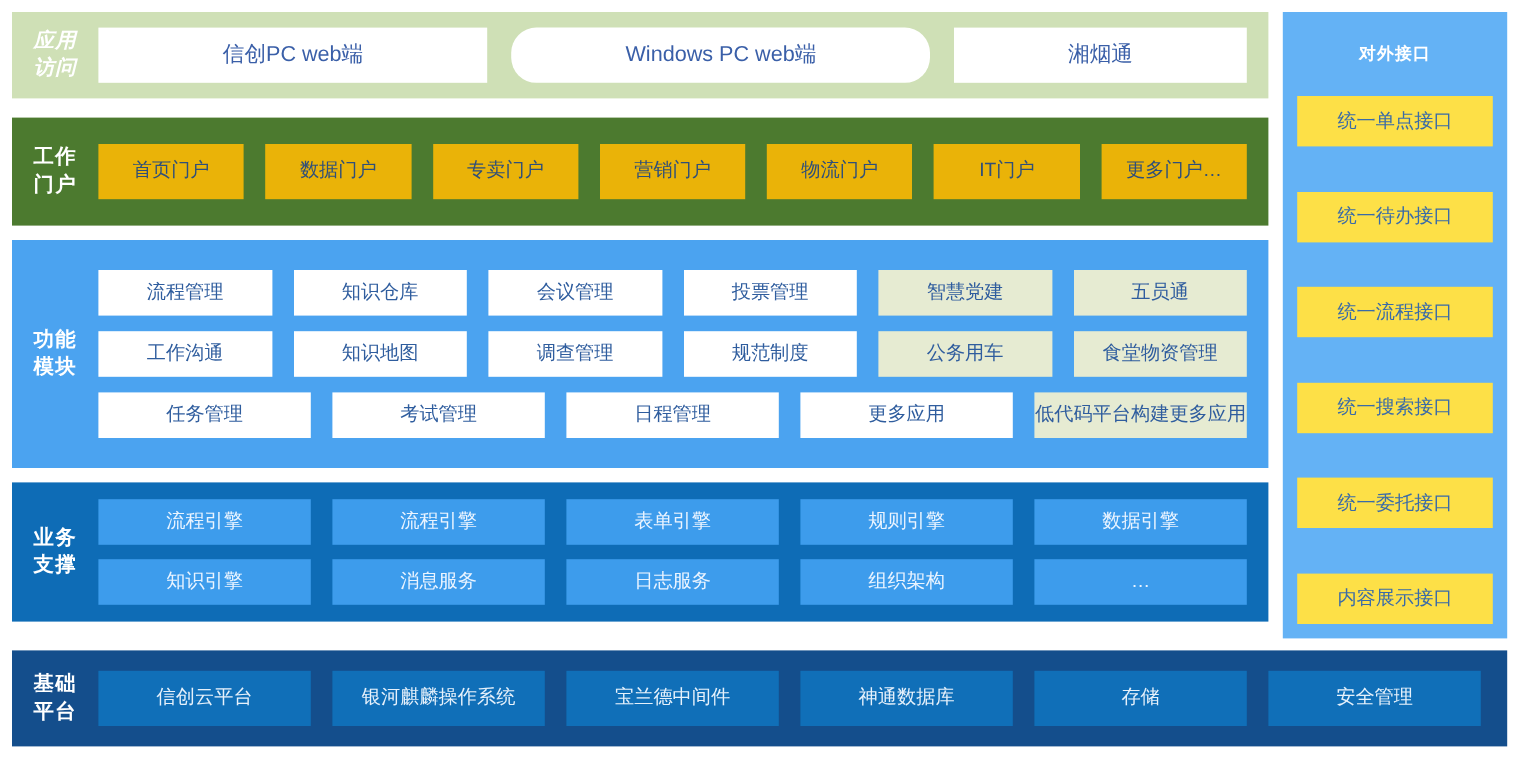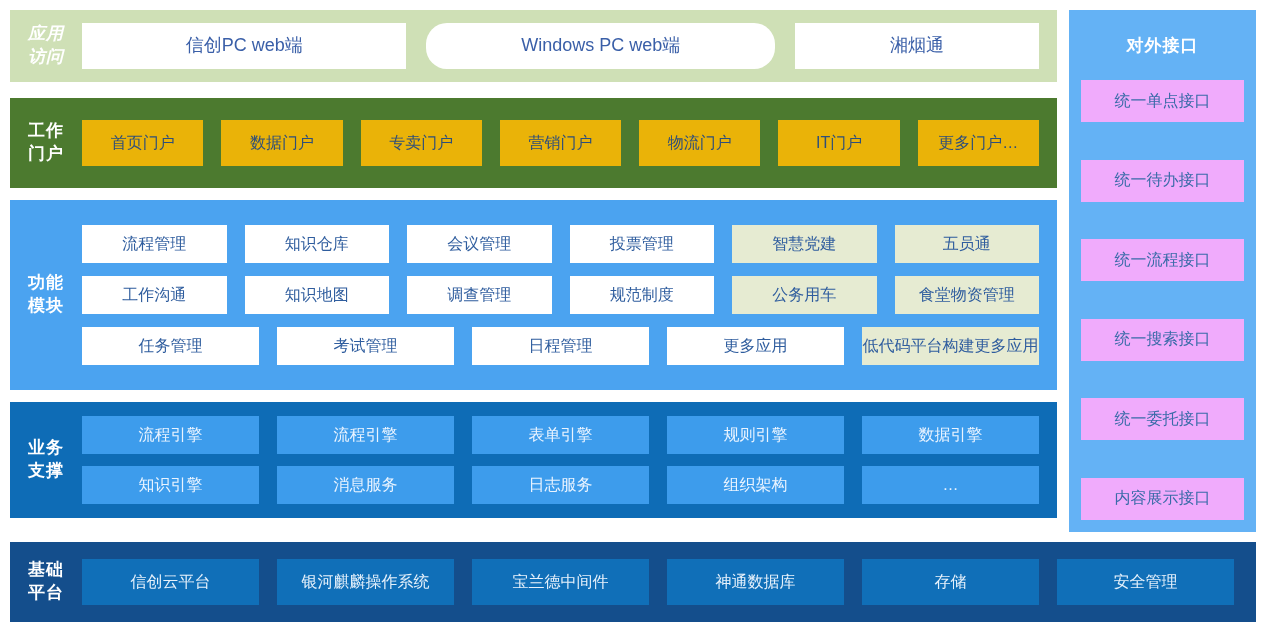--- a/index.html
+++ b/index.html
@@ -150,35 +150,35 @@
     background: #64b2f5;
     display: flex;
     flex-direction: column;
     align-items: center;
     padding: 0 12px;
   }
   #ext-title {
     height: 70px;
     display: flex; align-items: center; justify-content: center;
     color: #ffffff;
-    font-size: 17px;
+    font-size: 14px;
     font-weight: bold;
     letter-spacing: 1px;
   }
   #ext-list {
     flex: 1 1 auto;
     width: 100%;
     display: flex;
     flex-direction: column;
     justify-content: space-between;
     padding-bottom: 12px;
   }
   .ext-item {
     height: 42px;
-    background: #f0abfc;
+    background: #fde047;
     color: #3a6ba8;
     display: flex; align-items: center; justify-content: center;
     font-size: 16px;
     white-space: nowrap;
   }
 </style>
 </head>
 <body>
 
 <div id="root">

